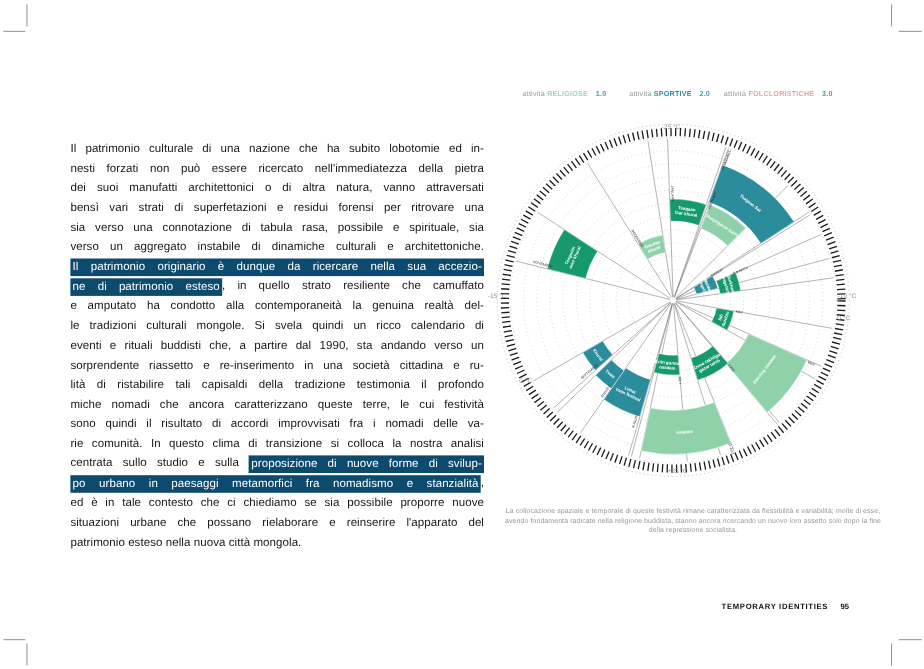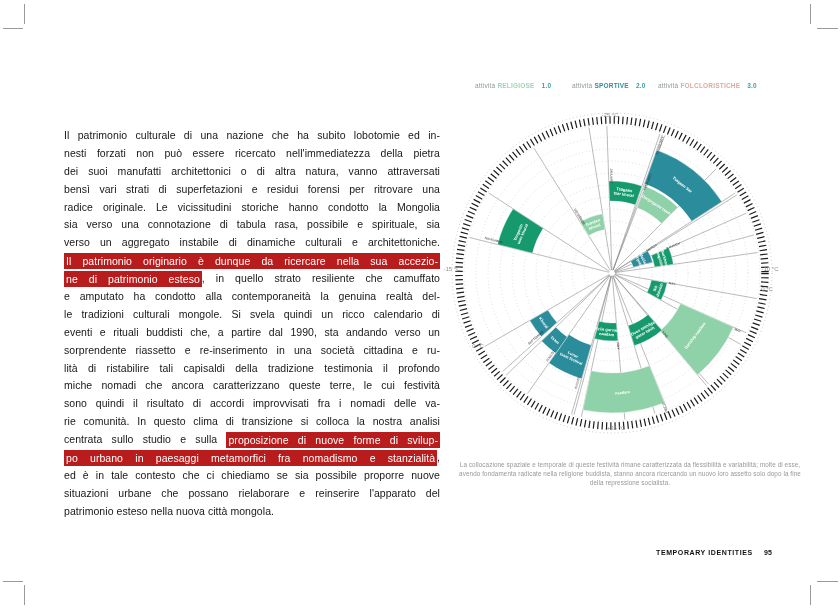--- a/index.html
+++ b/index.html
@@ -7,21 +7,21 @@
   .page{position:absolute;left:0;top:0;width:840px;height:608px;background:#fff;}
 
   
   .crop{position:absolute;background:#9a9a9a;}
 
   
   .textblock{position:absolute;left:40px;top:127px;width:376px;color:#171717;
     font-size:10.5px;line-height:17.9px;font-weight:400;letter-spacing:0.05px;margin-left:24px;}
   .pline{text-align:justify;text-align-last:justify;height:17.9px;white-space:nowrap;}
   .pline.last{text-align-last:left;}
-  .hl{background:#b91c1c;color:#fff;padding:1.5px 2px 2.5px 2px;}
+  .hl{background:#0c4a6e;color:#fff;padding:1.5px 2px 2.5px 2px;}
 
   
   .legend-item{position:absolute;top:82px;font-size:6.5px;letter-spacing:0.2px;white-space:nowrap;}
   .legend-prefix{color:#8f9898;}
   .legend-name{font-weight:700;}
   .legend-value{color:#3f9dac;margin-left:7px;font-weight:700;}
 
   
   .chart-wrap{position:absolute;left:442px;top:103px;width:340px;height:340px;}
   svg{display:block;}
@@ -47,21 +47,20 @@
   <div class="crop" style="left:24px;top:585px;width:1px;height:20px;"></div>
   <div class="crop" style="left:3px;top:581px;width:20px;height:1px;"></div>
   <div class="crop" style="left:810px;top:585px;width:1px;height:20px;"></div>
   <div class="crop" style="left:817px;top:581px;width:21px;height:1px;"></div>
 
   <div class="textblock">
       <div class="pline"><span>Il patrimonio culturale di una nazione che ha subito lobotomie ed in-</span></div>
       <div class="pline"><span>nesti forzati non  può  essere ricercato nell'immediatezza della pietra</span></div>
       <div class="pline"><span>dei suoi manufatti architettonici o di altra natura, vanno attraversati</span></div>
       <div class="pline"><span>bensì vari strati di superfetazioni e residui forensi per ritrovare una</span></div>
-      <div class="pline"><span>radice originale. Le vicissitudini storiche hanno condotto la Mongolia</span></div>
       <div class="pline"><span>sia verso una connotazione di tabula rasa, possibile e spirituale, sia</span></div>
       <div class="pline"><span>verso un aggregato instabile di dinamiche culturali e architettoniche.</span></div>
       <div class="pline"><span class="hl">Il patrimonio originario è dunque da ricercare nella sua accezio-</span></div>
       <div class="pline"><span class="hl">ne di patrimonio esteso</span><span>, in quello strato resiliente  che camuffato</span></div>
       <div class="pline"><span>e amputato ha condotto alla contemporaneità la genuina realtà del-</span></div>
       <div class="pline"><span>le tradizioni culturali mongole. Si svela quindi un ricco calendario di</span></div>
       <div class="pline"><span>eventi e rituali buddisti che, a partire dal 1990, sta andando verso un</span></div>
       <div class="pline"><span>sorprendente riassetto e re-inserimento in una società cittadina e ru-</span></div>
       <div class="pline"><span>lità di ristabilire tali capisaldi della tradizione testimonia il profondo</span></div>
       <div class="pline"><span>miche nomadi che ancora caratterizzano queste terre, le cui festività</span></div>

